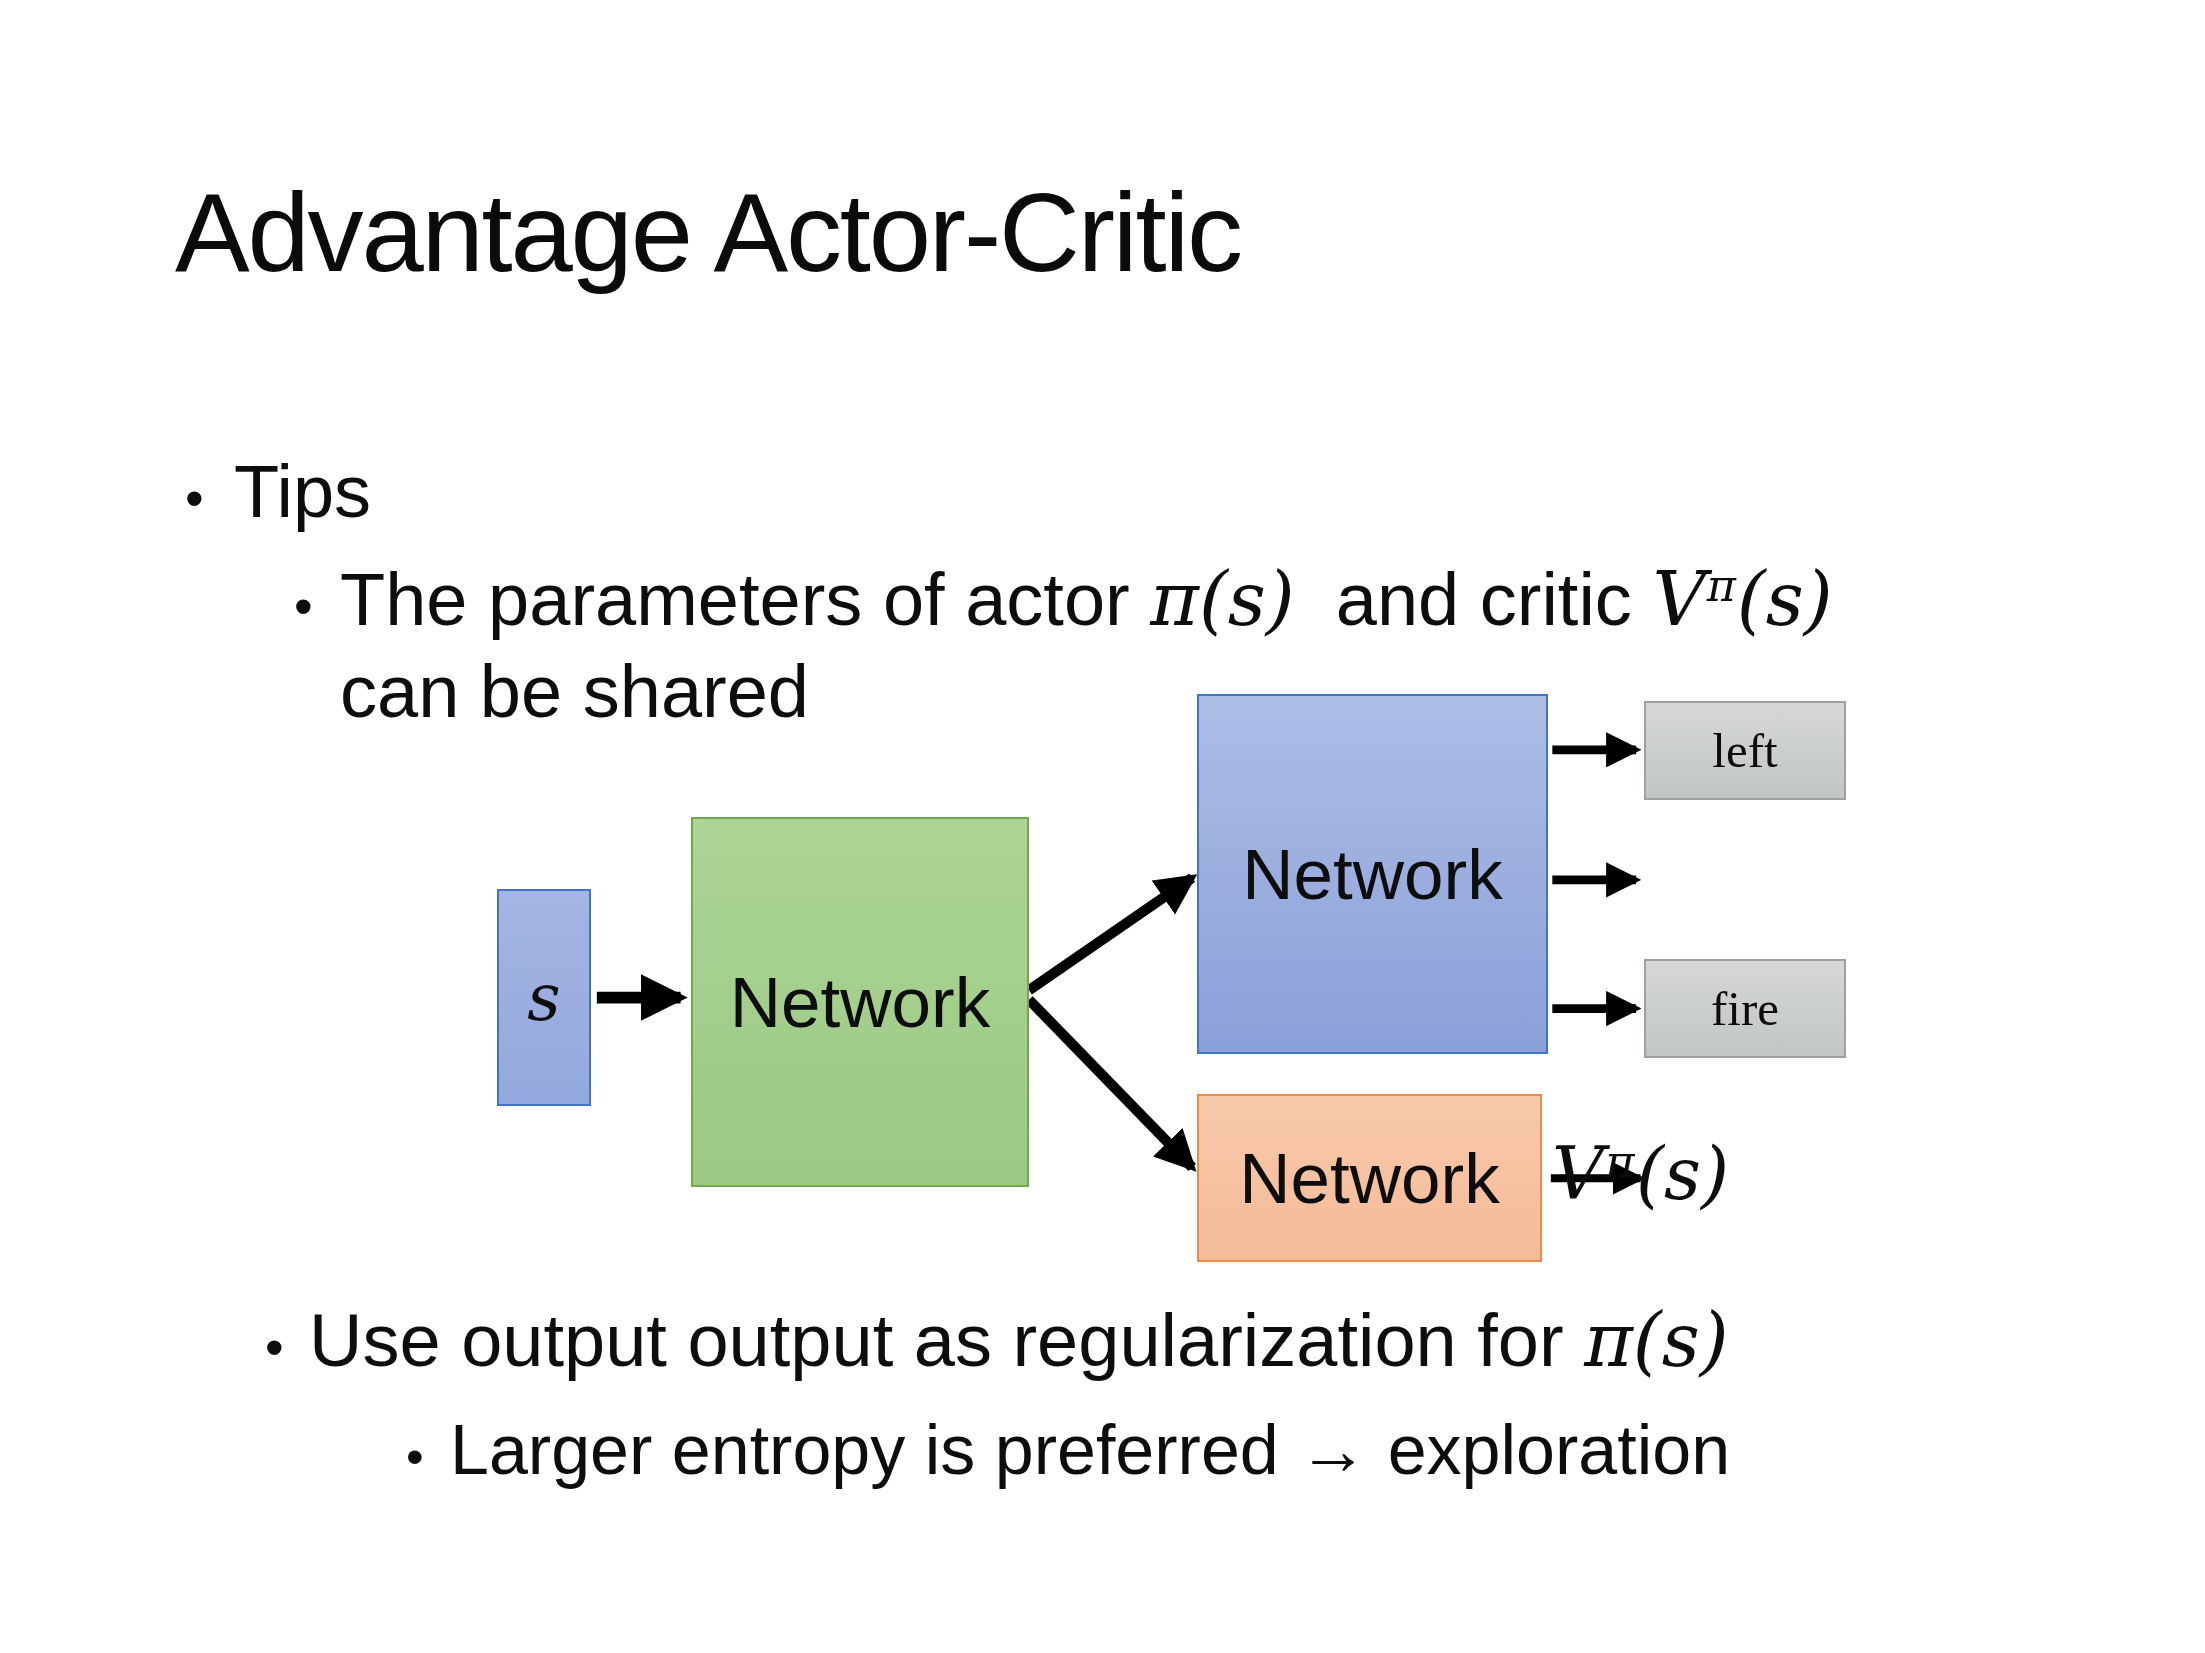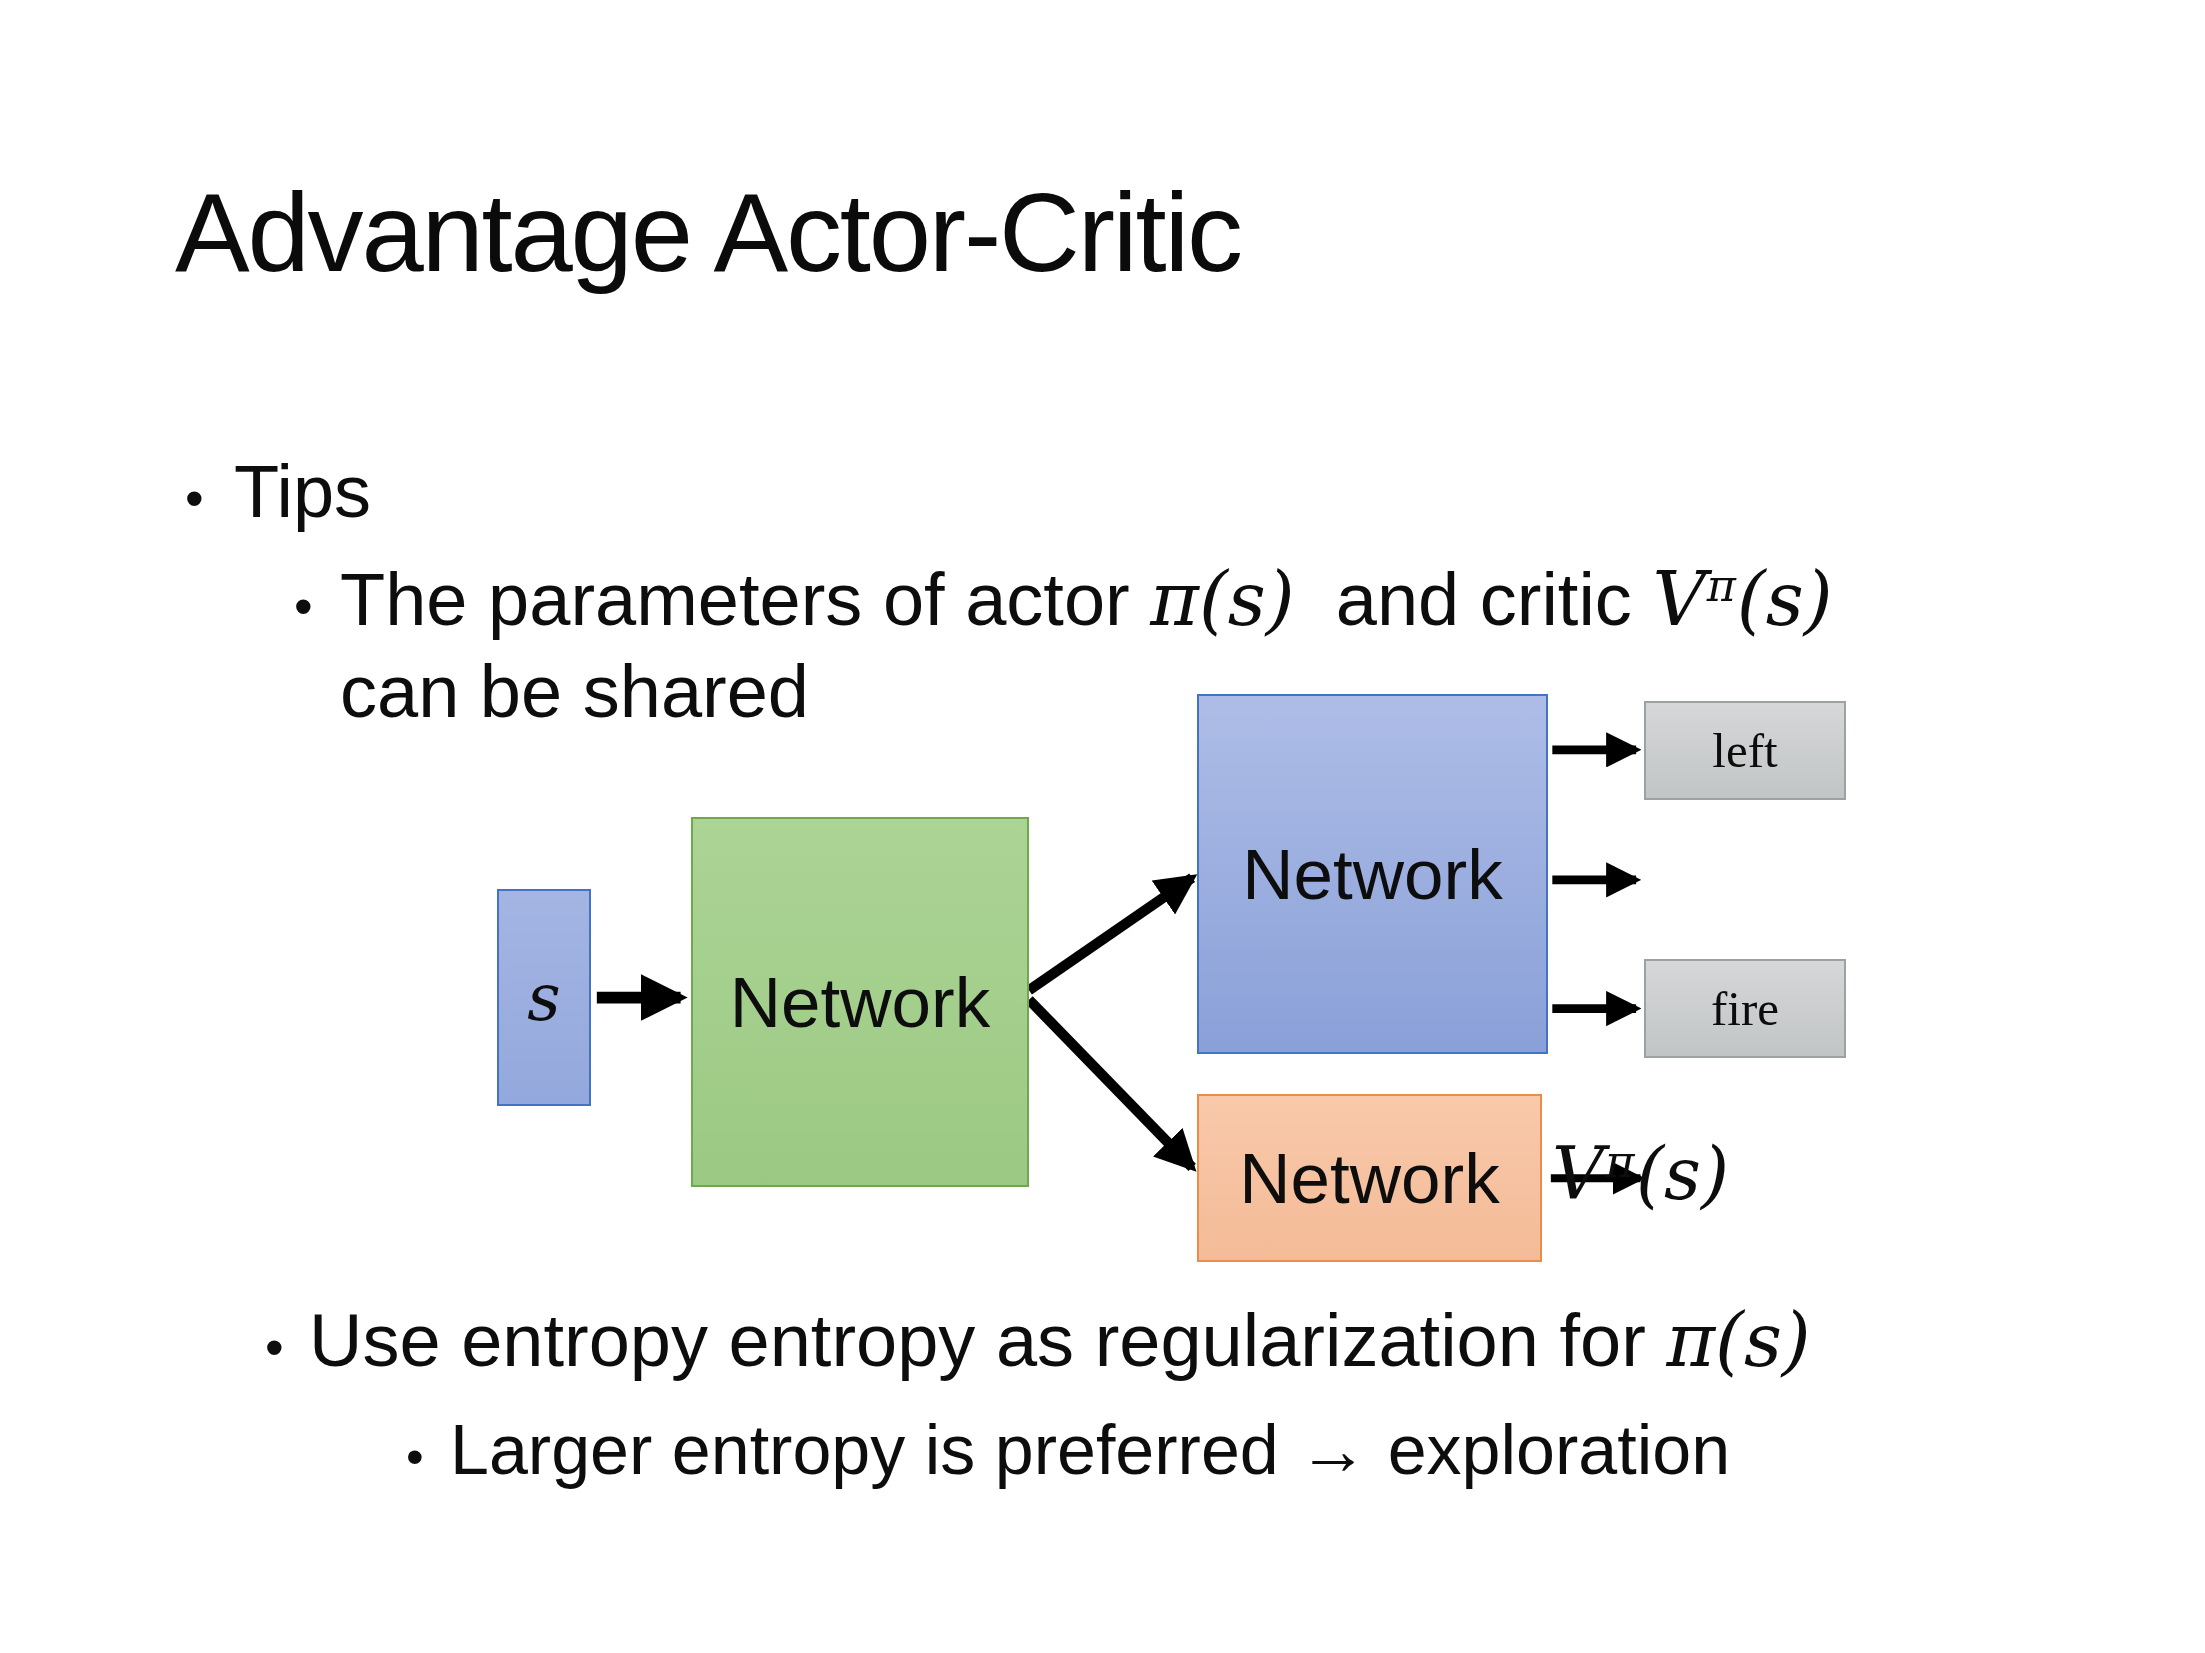--- a/index.html
+++ b/index.html
@@ -128,21 +128,21 @@
     <span class="actlbl">left</span>
   </div>
   <div class="box action a-fire">
     <span class="actlbl">fire</span>
   </div>
 
   <div class="vout"><span class="m">V</span><span class="m sup2">π</span><span class="m">(s)</span></div>
 
   <div class="row use">
     <span class="dot">•</span>
-    <span class="txt"><span>Use entropy entropy as regularization for </span><span class="m">π(s)</span></span>
+    <span class="txt"><span>Use output output as regularization for </span><span class="m">π(s)</span></span>
   </div>
 
   <div class="row larger">
     <span class="dot">•</span>
     <span class="txt">Larger entropy is preferred → exploration</span>
   </div>
 
 </div>
 
 

